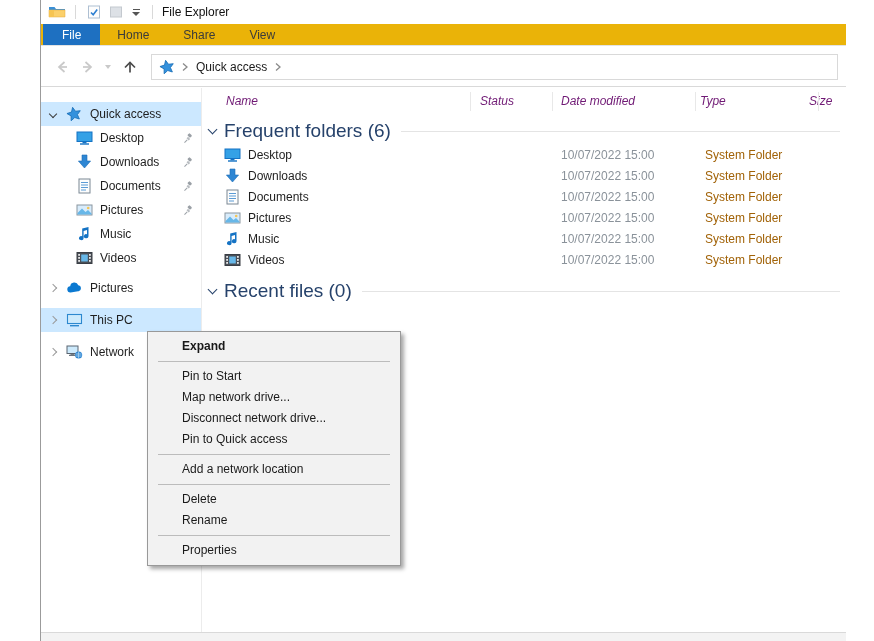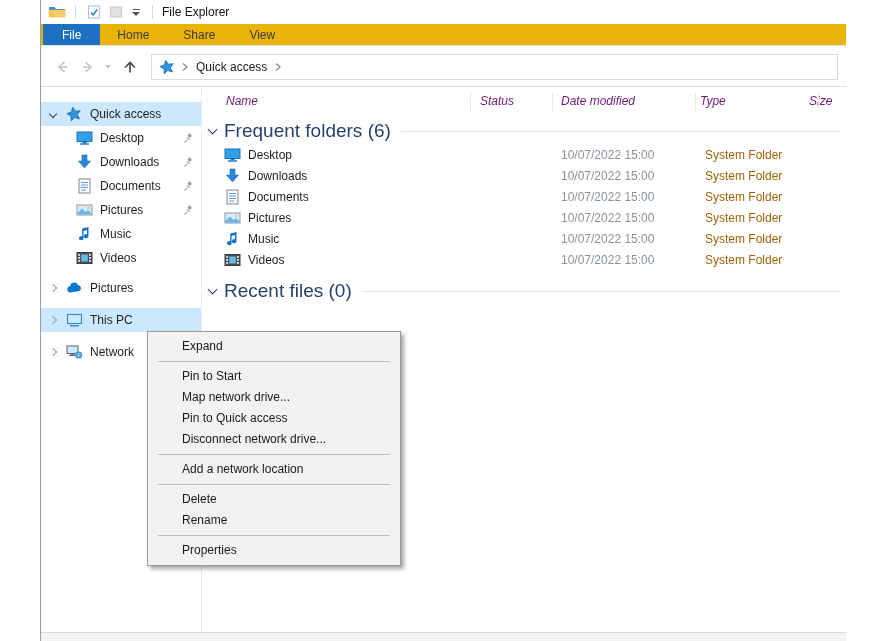--- a/index.html
+++ b/index.html
@@ -54,21 +54,21 @@
   .group-hdr .gchev { width:7px; height:7px; border-right:1.5px solid #26426b; border-bottom:1.5px solid #26426b; transform:rotate(45deg); margin:0 8px 3px 7px; }
   .group-hdr .gline { flex:1; border-top:1px solid #e4e4e4; margin:0 6px 0 10px; }
   .file-row { position:relative; height:21px; display:flex; align-items:center; }
   .file-row .ficon { width:17px; height:16px; margin-left:22px; flex:0 0 auto; }
   .file-row .fname { margin-left:7px; }
   .file-row .fdate { position:absolute; left:359px; color:#8a929a; }
   .file-row .ftype { position:absolute; left:503px; color:#a16207; }
   
   .ctxmenu { position:absolute; left:106px; top:331px; width:254px; background:#f2f2f2; border:1px solid #999; box-shadow:3px 3px 4px rgba(0,0,0,.35); padding:4px 0; z-index:20; }
   .menu-item { height:21px; line-height:21px; padding-left:34px; color:#1a1a1a; cursor:default; }
-  .menu-item.bold { font-weight:normal; }
+  .menu-item.bold { font-weight:bold; }
   .menu-sep { height:1px; background:#bcbcbc; margin:4px 10px; }
 </style>
 </head>
 <body>
 
 <svg width="0" height="0" style="position:absolute">
   <defs>
     <symbol id="i-folder" viewBox="0 0 18 14">
       <path d="M1 2.5 L1 12 L17 12 L17 4 L8 4 L6.5 2 L1 2" fill="#3a8fd6"></path>
       <path d="M1 5 L17 5 L17 12 L1 12 Z" fill="#fbd06b" stroke="#e0a83c" stroke-width=".5"></path>
@@ -394,22 +394,22 @@
     </div>
   </div>
 
   <div class="statusbar"></div>
 
   <div class="ctxmenu">
     <div class="menu-item bold">Expand</div>
     <div class="menu-sep"></div>
     <div class="menu-item">Pin to Start</div>
     <div class="menu-item">Map network drive...</div>
+    <div class="menu-item">Disconnect network drive...</div>
     <div class="menu-item">Pin to Quick access</div>
-    <div class="menu-item">Disconnect network drive...</div>
     <div class="menu-sep"></div>
     <div class="menu-item">Add a network location</div>
     <div class="menu-sep"></div>
     <div class="menu-item">Delete</div>
     <div class="menu-item">Rename</div>
     <div class="menu-sep"></div>
     <div class="menu-item">Properties</div>
   </div>
 
 </div>

